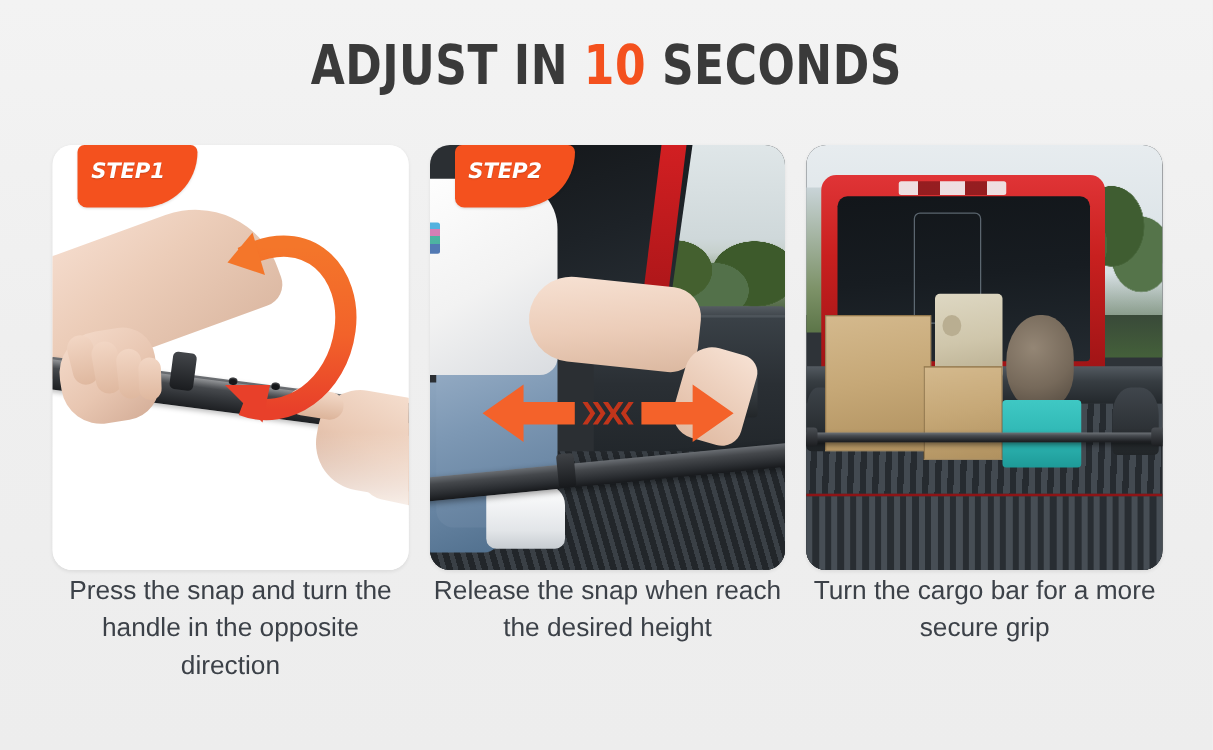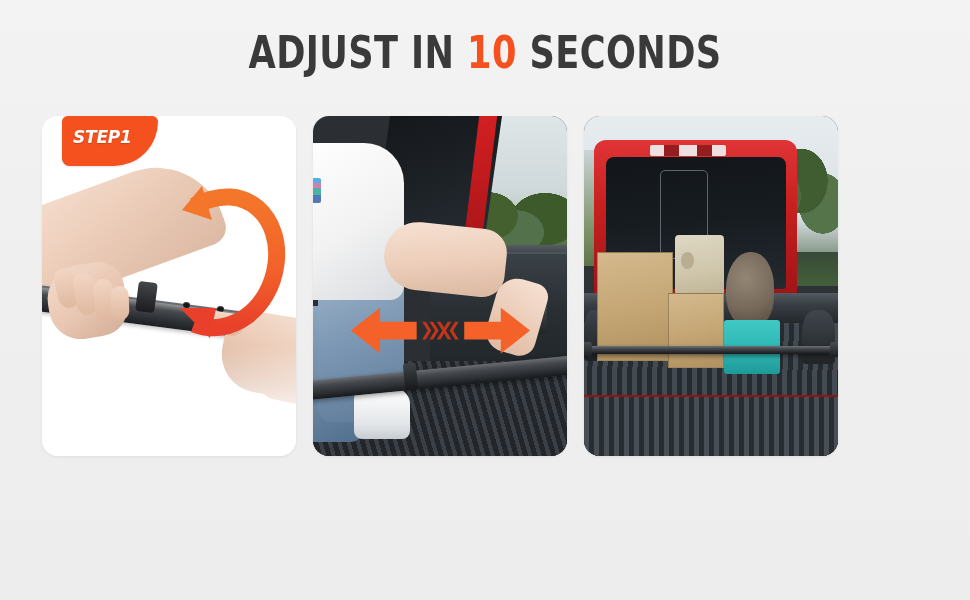--- a/index.html
+++ b/index.html
@@ -28,21 +28,21 @@
     white-space:nowrap;
     transform:scaleX(0.80);
     transform-origin:50% 50%;
   }
   .title .hl{ color:#F4511E; }
 
   
   .cards{
     position:absolute;
     top:116px; left:42px;
-    width:796px; height:340px;
+    width:888px; height:340px;
     display:flex;
     gap:17px;
   }
   .card{
     position:relative;
     flex:1 1 0;
     height:340px;
     border-radius:16px;
     overflow:hidden;
     background:#ffffff;
@@ -489,20 +489,23 @@
           <g fill="#C1351B">
             <path d="M80 17 L86 24 L80 31 L84 31 L90 24 L84 17 Z"></path>
             <path d="M88 17 L94 24 L88 31 L92 31 L98 24 L92 17 Z"></path>
             <path d="M96 17 L102 24 L96 31 L100 31 L106 24 L100 17 Z"></path>
             <path d="M120 17 L114 24 L120 31 L116 31 L110 24 L116 17 Z"></path>
             <path d="M112 17 L106 24 L112 31 L108 31 L102 24 L108 17 Z"></path>
           </g>
         </svg>
       </div>
 
+      <div class="badge">
+        <span>STEP2</span>
+      </div>
     </div>
 
     <div class="card p3">
       <div class="sky3"></div>
       <div class="trees3L"></div>
       <div class="trees3"></div>
       <div class="cab"></div>
       <div class="cargolight"></div>
       <div class="rear-window"></div>
       <div class="slider"></div>
@@ -519,14 +522,19 @@
       <div class="bin"></div>
       <div class="bar3"></div>
       <div class="endcapL"></div>
       <div class="endcapR"></div>
       <div class="tailgate"></div>
 
     </div>
 
   </div>
 
+  <div class="caps">
+    <div class="cap">Press the snap and turn the handle in the opposite direction</div>
+    <div class="cap">Release the snap when reach the desired height</div>
+    <div class="cap">Turn the cargo bar for a more secure grip</div>
+  </div>
 
 </div>
 
 </body></html>

